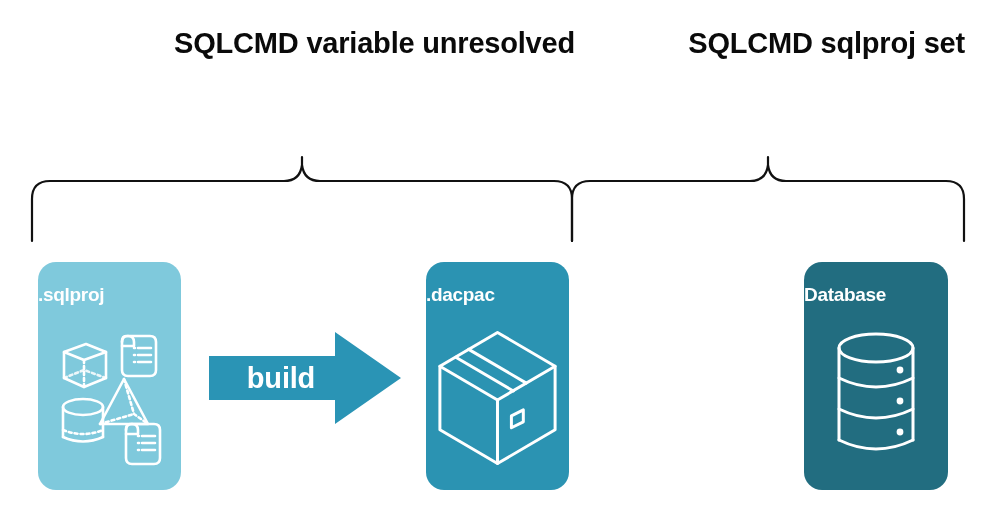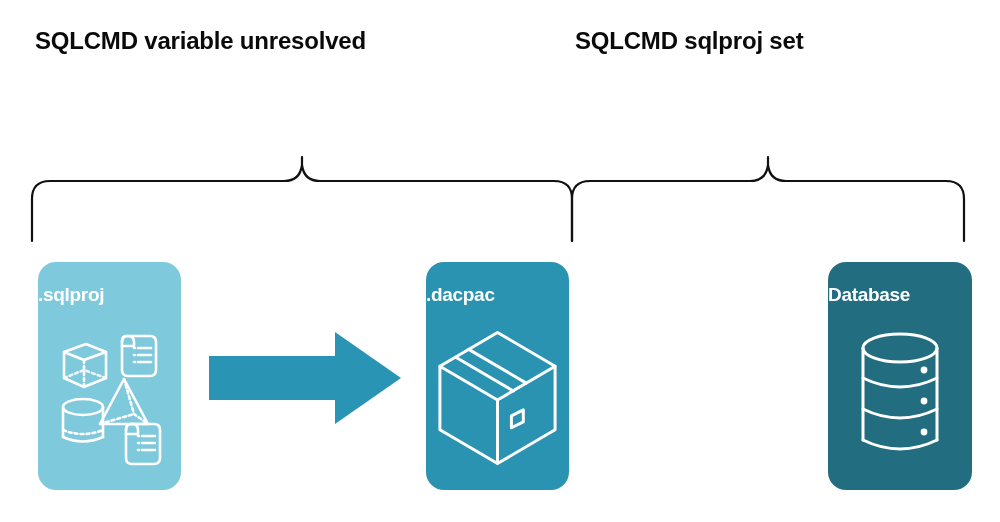--- a/index.html
+++ b/index.html
@@ -21,25 +21,25 @@
     left: 0; top: 0;
     width: 1000px;
     height: 522px;
   }
 
   
   .section-title {
     position: absolute;
     font-family: "Liberation Sans", sans-serif;
     font-weight: bold;
-    font-size: 24px;
+    font-size: 29px;
     letter-spacing: -0.2px;
     color: #0a0a0a;
     white-space: nowrap;
-    text-align: left;
+    text-align: right;
   }
   #title-left  { left: 35px;  top: 27px; width: 540px; }
   #title-right { left: 575px; top: 27px; width: 390px; }
 
   
   .value-box {
     position: absolute;
     box-sizing: border-box;
     border: 2px solid #3e9ec0;
     background: #ffffff;
@@ -87,21 +87,21 @@
   }
   .card .card-art {
     position: absolute;
     left: 0;
     top: 56px;
     width: 100%;
   }
 
   #card-sqlproj  { left: 38px;  top: 262px; width: 143px; height: 228px; background: #7fc9dc; }
   #card-dacpac   { left: 426px; top: 262px; width: 143px; height: 228px; background: #2b93b2; }
-  #card-database { left: 828px; top: 262px; width: 144px; height: 228px; background: #226d80; }
+  #card-database { left: 804px; top: 262px; width: 144px; height: 228px; background: #226d80; }
 
   
   .arrow {
     position: absolute;
     top: 330px;
     width: 192px;
     height: 96px;
   }
   #arrow-build  { left: 209px; }
   #arrow-deploy { left: 599px; }
@@ -239,16 +239,17 @@
         <circle cx="96" cy="83" r="3.4"></circle>
         <circle cx="96" cy="114" r="3.4"></circle>
       </g>
     </svg>
   </div>
 
   <div class="arrow" id="arrow-build">
     <svg width="192" height="96" viewBox="0 0 192 96">
       <path d="M 0 26 L 126 26 L 126 2 L 192 48 L 126 94 L 126 70 L 0 70 Z" fill="#2a94b5"></path>
     </svg>
+    <div class="arrow-label">build</div>
   </div>
 
 
 </div>
 
 </body></html>

